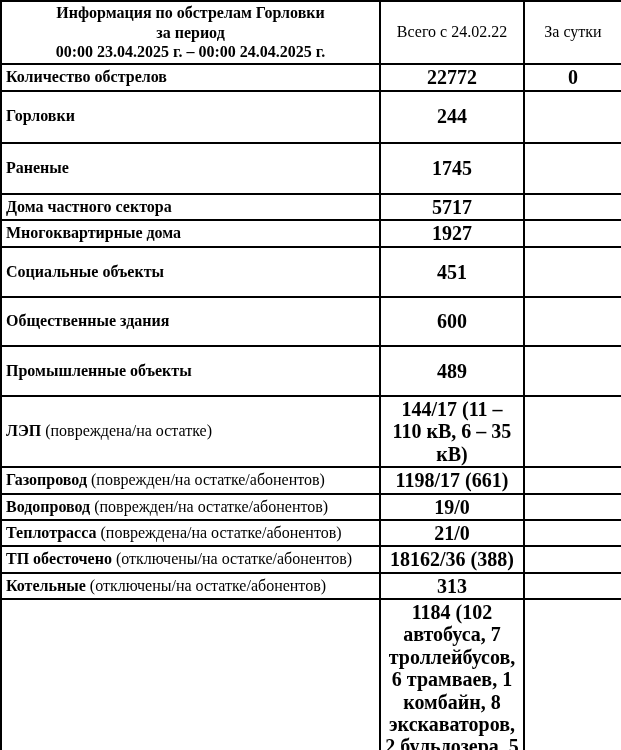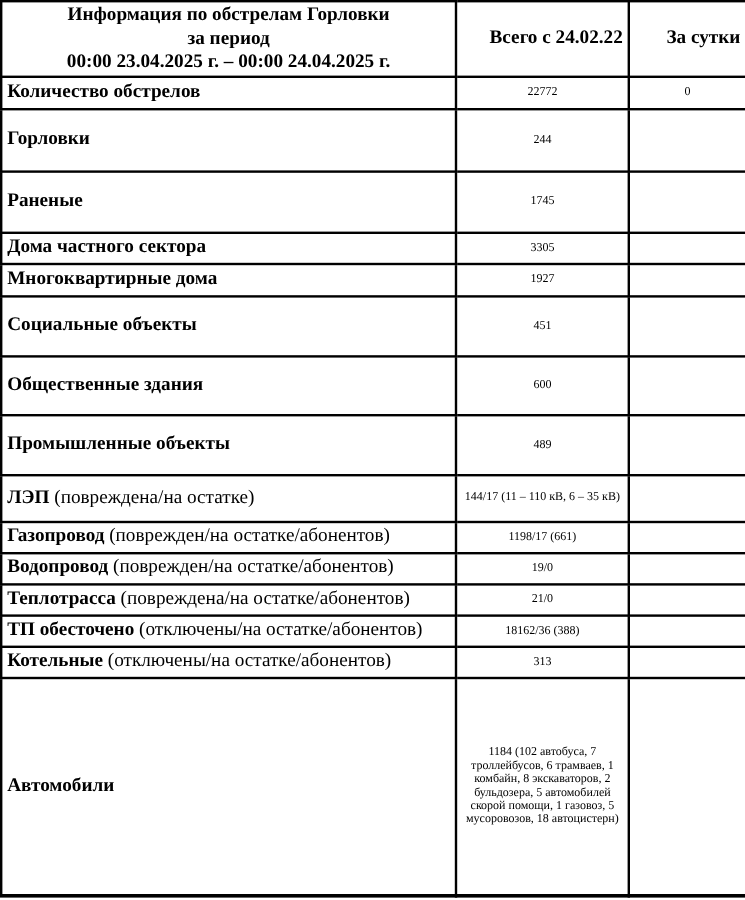--- a/index.html
+++ b/index.html
@@ -30,38 +30,38 @@
     overflow: hidden;
   }
   th.hdr-title {
     text-align: center;
     font-weight: bold;
     font-size: 16px;
     line-height: 1.22;
     padding: 2px 10px;
   }
   th.hdr-col {
-    text-align: right;
-    font-weight: bold;
+    text-align: center;
+    font-weight: normal;
     font-size: 16px;
     line-height: 1.15;
     padding: 2px 4px;
   }
   td.lbl {
     text-align: left;
     font-size: 16px;
     line-height: 1.15;
     padding-left: 4px;
   }
   td.lbl .b { font-weight: bold; }
   td.lbl .note { font-weight: normal; margin-top: 23px; }
   td.val {
     text-align: center;
-    font-weight: normal;
-    font-size: 10px;
+    font-weight: bold;
+    font-size: 20px;
     line-height: 1.12;
     padding: 1px 4px;
   }
   
   tr.h62  td, tr.h62  th { height: 58px; margin-left: 16px; }
   tr.h27  td { height: 23px; margin-top: 16px; }
   tr.h52  td { height: 48px; }
   tr.h51  td { height: 47px; }
   tr.h26  td { height: 22px; }
   tr.h50  td { height: 46px; margin-top: 32px; }
@@ -103,21 +103,21 @@
       </tr>
 
       <tr class="h51">
         <td class="lbl"><span class="b">Раненые</span><span class="note"></span></td>
         <td class="val">1745</td>
         <td class="val"></td>
       </tr>
 
       <tr class="h26">
         <td class="lbl"><span class="b">Дома частного сектора</span><span class="note"></span></td>
-        <td class="val">3305</td>
+        <td class="val">5717</td>
         <td class="val"></td>
       </tr>
 
       <tr class="h27">
         <td class="lbl"><span class="b">Многоквартирные дома</span><span class="note"></span></td>
         <td class="val">1927</td>
         <td class="val"></td>
       </tr>
 
       <tr class="h50">

